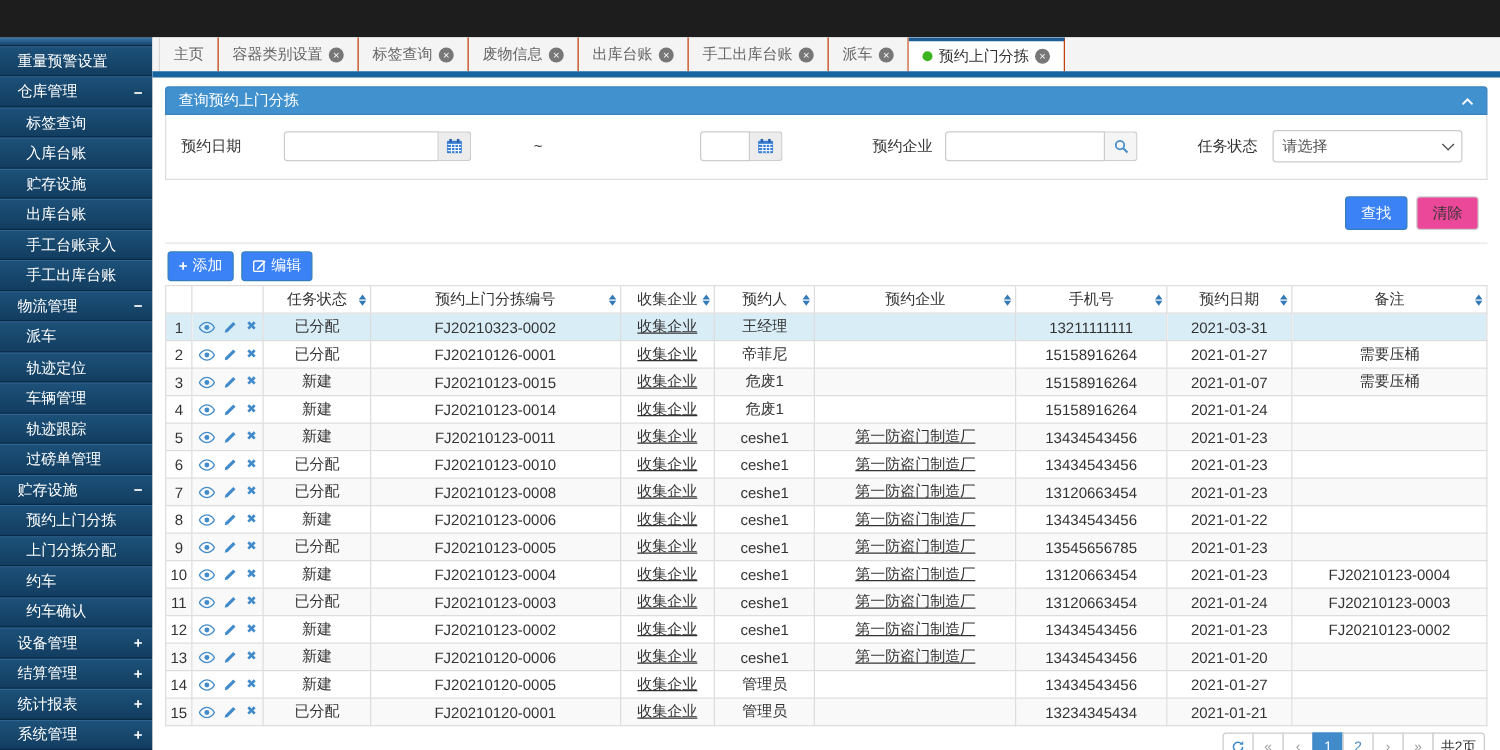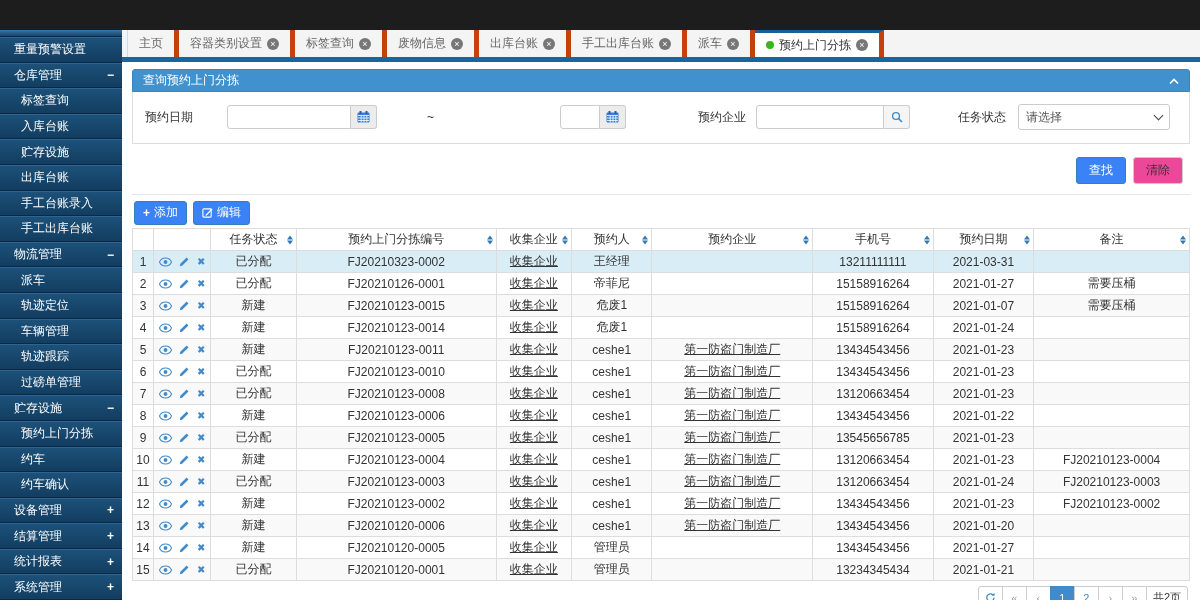--- a/index.html
+++ b/index.html
@@ -17,21 +17,21 @@
   .sb-item { flex: 1; display: flex; align-items: center; padding: 0 8px 0 14px; color: #fff; cursor: pointer;
              background: linear-gradient(180deg, #1d5179, #123d60);
              border-top: 1px solid #2f6390; border-bottom: 1px solid #082a44; text-align: center; }
   .sb-item.child { padding-left: 21px; }
   .sb-item .toggle { margin-left: auto; font-weight: bold; font-size: 12px; }
 
   
   .main { flex: 1; display: flex; flex-direction: column; min-width: 0; background: #fff; }
 
   .tabbar { height: 27px; flex: none; background: #f4f4f4; display: flex; align-items: stretch; padding-left: 5px; }
-  .tab { display: flex; align-items: center; gap: 5px; padding: 0 11px; color: #666; border-right: 5px solid #c2410c; cursor: pointer; white-space: nowrap; }
+  .tab { display: flex; align-items: center; gap: 5px; padding: 0 11px; color: #666; border-right: 1px solid #c2410c; cursor: pointer; white-space: nowrap; }
   .tab:first-child { border-left: 1px solid #d9d9d9; }
   .tab.active { background: #fff; color: #333; border-top: 3px solid #1f5d95; }
   .tab .dot { width: 8px; height: 8px; border-radius: 50%; background: #3cb521; }
   .tab .close { width: 12px; height: 12px; border-radius: 50%; background: #777; color: #fff; font-size: 9px; line-height: 12px; text-align: center; }
   .tabstrip { height: 5px; flex: none; background: #1766a0; }
 
   .content { flex: 1; padding: 7px 10px 0 10px; overflow: hidden; }
 
   
   .panel-head { height: 23px; background: #4191ce; border: 1px solid #3a85c0; border-radius: 3px 3px 0 0;
@@ -132,20 +132,23 @@
       </div>
       <div class="sb-item child">
         <span>过磅单管理</span>
       </div>
       <div class="sb-item">
         <span>贮存设施</span>
         <span class="toggle">−</span>
       </div>
       <div class="sb-item child">
         <span>预约上门分拣</span>
+      </div>
+      <div class="sb-item child">
+        <span>上门分拣分配</span>
       </div>
       <div class="sb-item child">
         <span>约车</span>
       </div>
       <div class="sb-item child">
         <span>约车确认</span>
       </div>
       <div class="sb-item">
         <span>设备管理</span>
         <span class="toggle">+</span>

